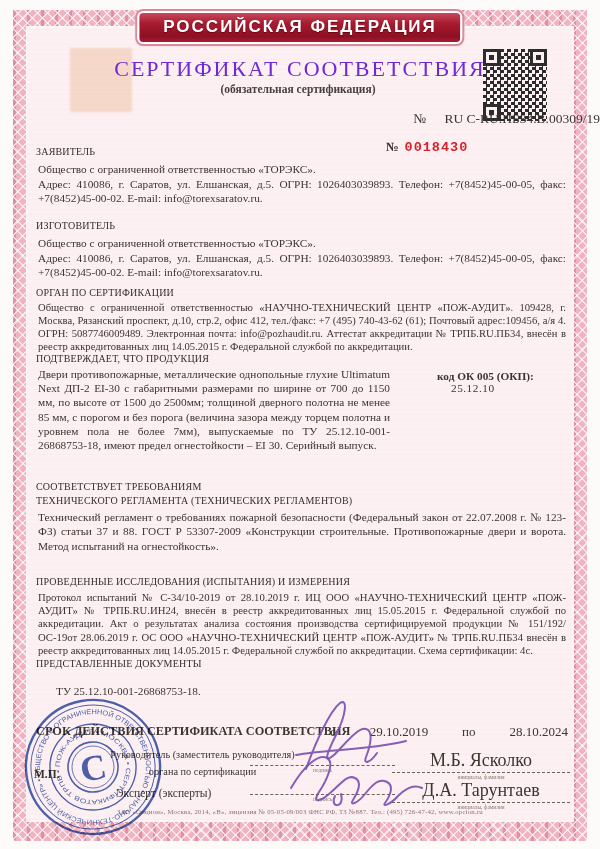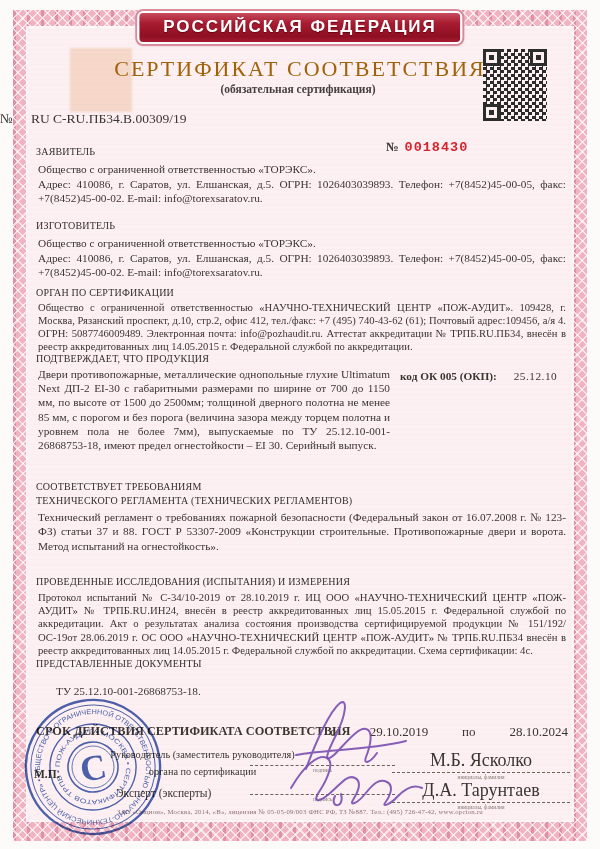--- a/index.html
+++ b/index.html
@@ -29,28 +29,28 @@
     position:absolute; top:11px; left:50%; transform:translateX(-50%);
     padding:4px 24px 5px; border:2px solid #fff; border-radius:6px;
     background:linear-gradient(180deg,#c84a5d 0%, #a81c31 35%, #8f0f22 80%, #a51c30 100%);
     box-shadow:0 0 0 2px #d98a9c, 0 1px 3px rgba(120,20,40,.4);
     font-family:"Liberation Sans", sans-serif; font-weight:bold;
     font-size:17px; letter-spacing:2px; color:#fff; white-space:nowrap;
     text-shadow:0 1px 1px rgba(90,0,15,.8); z-index:6;
   }
   .title {
     position:absolute; top:56px; left:0; right:0; text-align:center;
-    font-size:22px; letter-spacing:2px; color:#a16207;
+    font-size:22px; letter-spacing:2px; color:#6d28d9;
   }
   .subtitle {
     position:absolute; top:83px; left:0; right:4px; text-align:center;
     font-size:11.5px; font-weight:bold; color:#45403c;
   }
   .doc-number {
-    position:absolute; top:111px; left:0; right:0; text-align:left;
+    position:absolute; top:111px; left:0; right:0; text-align:right;
     font-size:13.5px; color:#3b3530;
   }
   .doc-number .gap { display:inline-block; width:18px; }
   .hologram {
     position:absolute; left:70px; top:48px; width:62px; height:64px;
     background:rgba(232,168,114,.33); filter:blur(1px);
   }
   
   .qr {
     position:absolute; left:483px; top:49px; width:64px; height:72px;
@@ -65,21 +65,21 @@
   }
   .blank-number .digits {
     font-family:"Liberation Mono", monospace; color:#d5232b;
     font-size:13.5px; letter-spacing:1px; margin-left:6px;
   }
   
   .h { position:absolute; left:36px; font-weight:normal; font-size:10px; color:#332e2b; letter-spacing:.2px; }
   .t { position:absolute; left:38px; right:34px; font-size:11.3px; line-height:14.6px; text-align:justify; }
   .pre { white-space:pre-line; }
   .codes { position:absolute; left:400px; right:30px; font-size:11.3px; }
-  .code-row { margin-bottom:19px; }
+  .code-row { margin-bottom:19px;margin-left:37px; }
   .code-label { font-weight:bold; }
   .code-val { margin-left:14px; letter-spacing:.5px; }
   
   .validity-h { position:absolute; left:36px; top:724px; font-weight:bold; font-size:12.3px; }
   .validity-dates { position:absolute; left:330px; right:32px; top:724px; display:flex; justify-content:space-between; font-size:13px; }
   .role1 { position:absolute; left:100px; top:746px; width:205px; text-align:center; font-size:10.3px; line-height:17px; }
   .sig-line { position:absolute; height:0; border-bottom:1px dashed #6b6258; }
   .sl1 { left:250px; width:145px; top:765px; }
   .sl2 { left:250px; width:145px; top:794px; }
   .sig-cap { position:absolute; font-size:5.5px; color:#8a7f76; text-align:center; width:145px; left:250px; }
@@ -145,21 +145,21 @@
 
 <div class="codes" style="top:370px">
   <div class="code-row">
     <span class="code-label">код ОК 005 (ОКП):</span>
     <span class="code-val">25.12.10</span>
   </div>
 </div>
 
 <div class="h" style="top:481px">СООТВЕТСТВУЕТ ТРЕБОВАНИЯМ</div>
 <div class="h" style="top:495px">ТЕХНИЧЕСКОГО РЕГЛАМЕНТА (ТЕХНИЧЕСКИХ РЕГЛАМЕНТОВ)</div>
-<div class="t" style="top:510px; line-height:14.4px;">Технический регламент о требованиях пожарной безопасности (Федеральный закон от 16.07.2008 г. № 123-ФЗ) статьи 37 и 88. ГОСТ Р 53307-2009 «Конструкции строительные. Противопожарные двери и ворота. Метод испытаний на огнестойкость».</div>
+<div class="t" style="top:510px; line-height:14.4px;">Технический регламент о требованиях пожарной безопасности (Федеральный закон от 22.07.2008 г. № 123-ФЗ) статьи 37 и 88. ГОСТ Р 53307-2009 «Конструкции строительные. Противопожарные двери и ворота. Метод испытаний на огнестойкость».</div>
 
 <div class="h" style="top:576px">ПРОВЕДЕННЫЕ ИССЛЕДОВАНИЯ (ИСПЫТАНИЯ) И ИЗМЕРЕНИЯ</div>
 <div class="t" style="top:591px; font-size:10.7px; line-height:13.2px;">Протокол испытаний № С-34/10-2019  от 28.10.2019 г.  ИЦ ООО «НАУЧНО-ТЕХНИЧЕСКИЙ ЦЕНТР «ПОЖ-АУДИТ» № ТРПБ.RU.ИН24, внесён в реестр аккредитованных лиц 15.05.2015 г. Федеральной службой по аккредитации. Акт о результатах анализа состояния производства сертифицируемой продукции № 151/192/ОС-19от 28.06.2019 г. ОС ООО «НАУЧНО-ТЕХНИЧЕСКИЙ ЦЕНТР «ПОЖ-АУДИТ» № ТРПБ.RU.ПБ34 внесён в реестр аккредитованных лиц 14.05.2015 г. Федеральной службой по аккредитации. Схема сертификации: 4с.</div>
 
 <div class="h" style="top:658px">ПРЕДСТАВЛЕННЫЕ ДОКУМЕНТЫ</div>
 <div class="t" style="top:684px; left:56px; text-align:left;">ТУ 25.12.10-001-26868753-18.</div>
 
 <div class="validity-h">СРОК ДЕЙСТВИЯ СЕРТИФИКАТА СООТВЕТСТВИЯ</div>
 <div class="validity-dates">
   <span>с</span>

